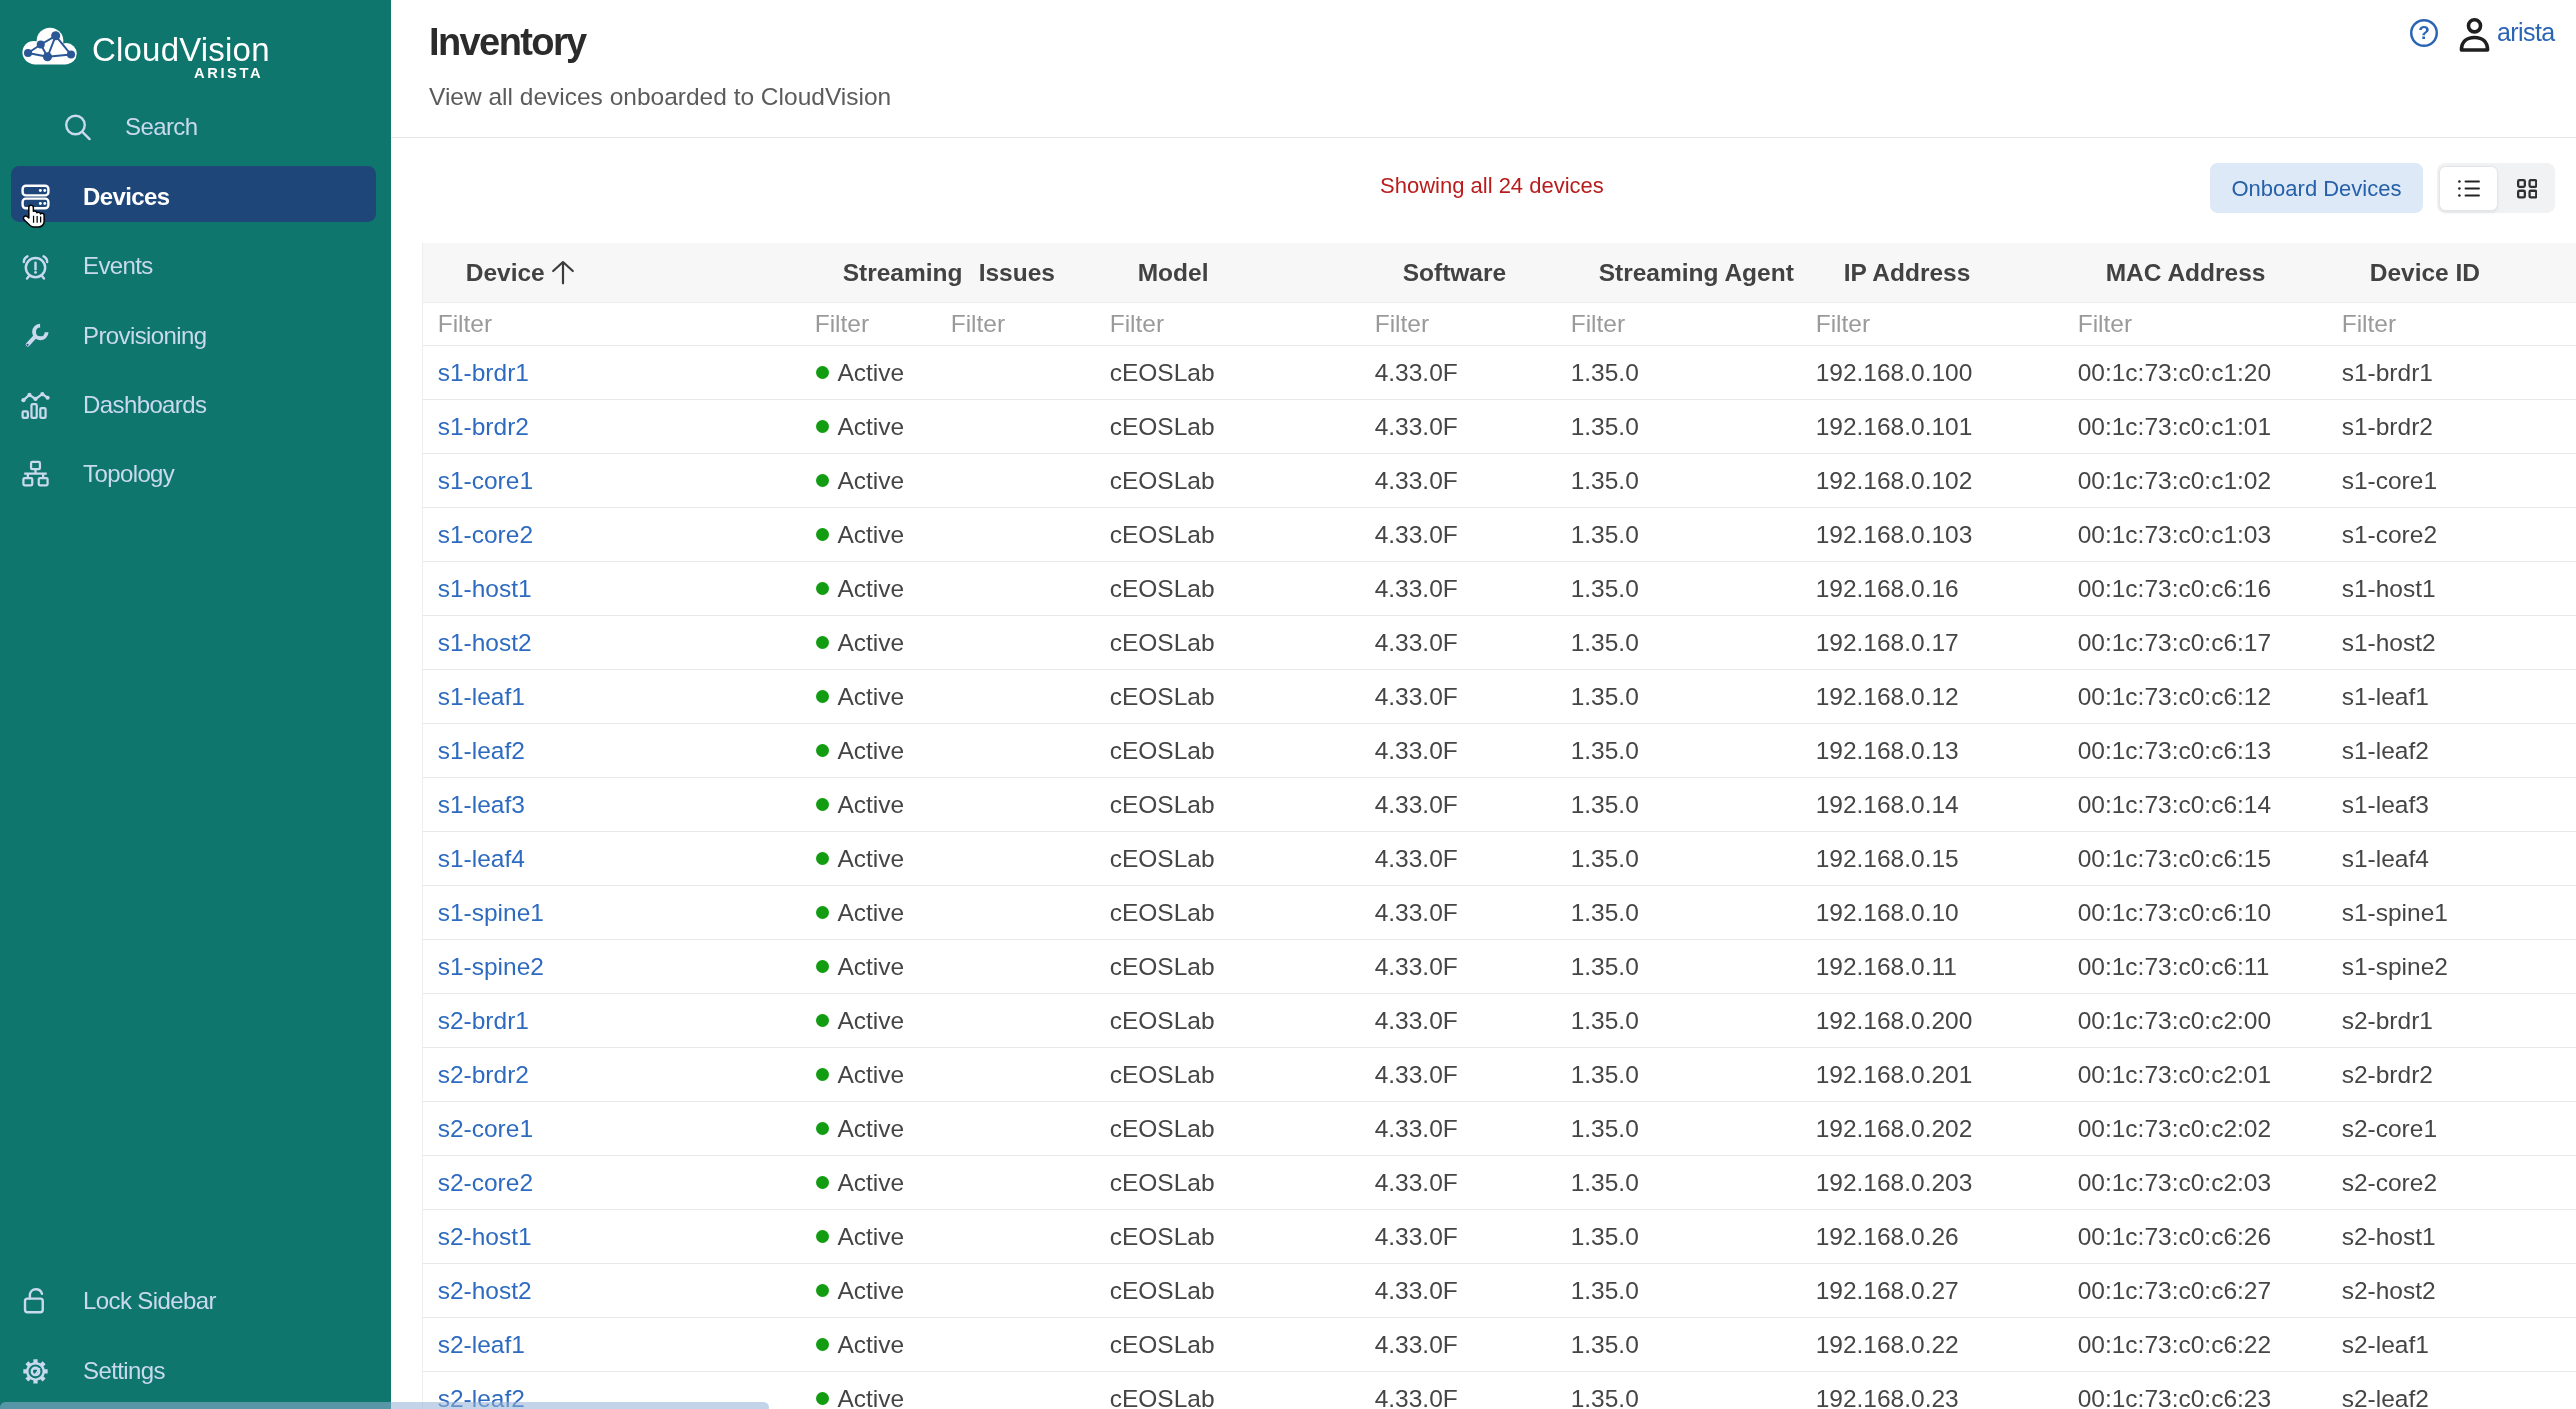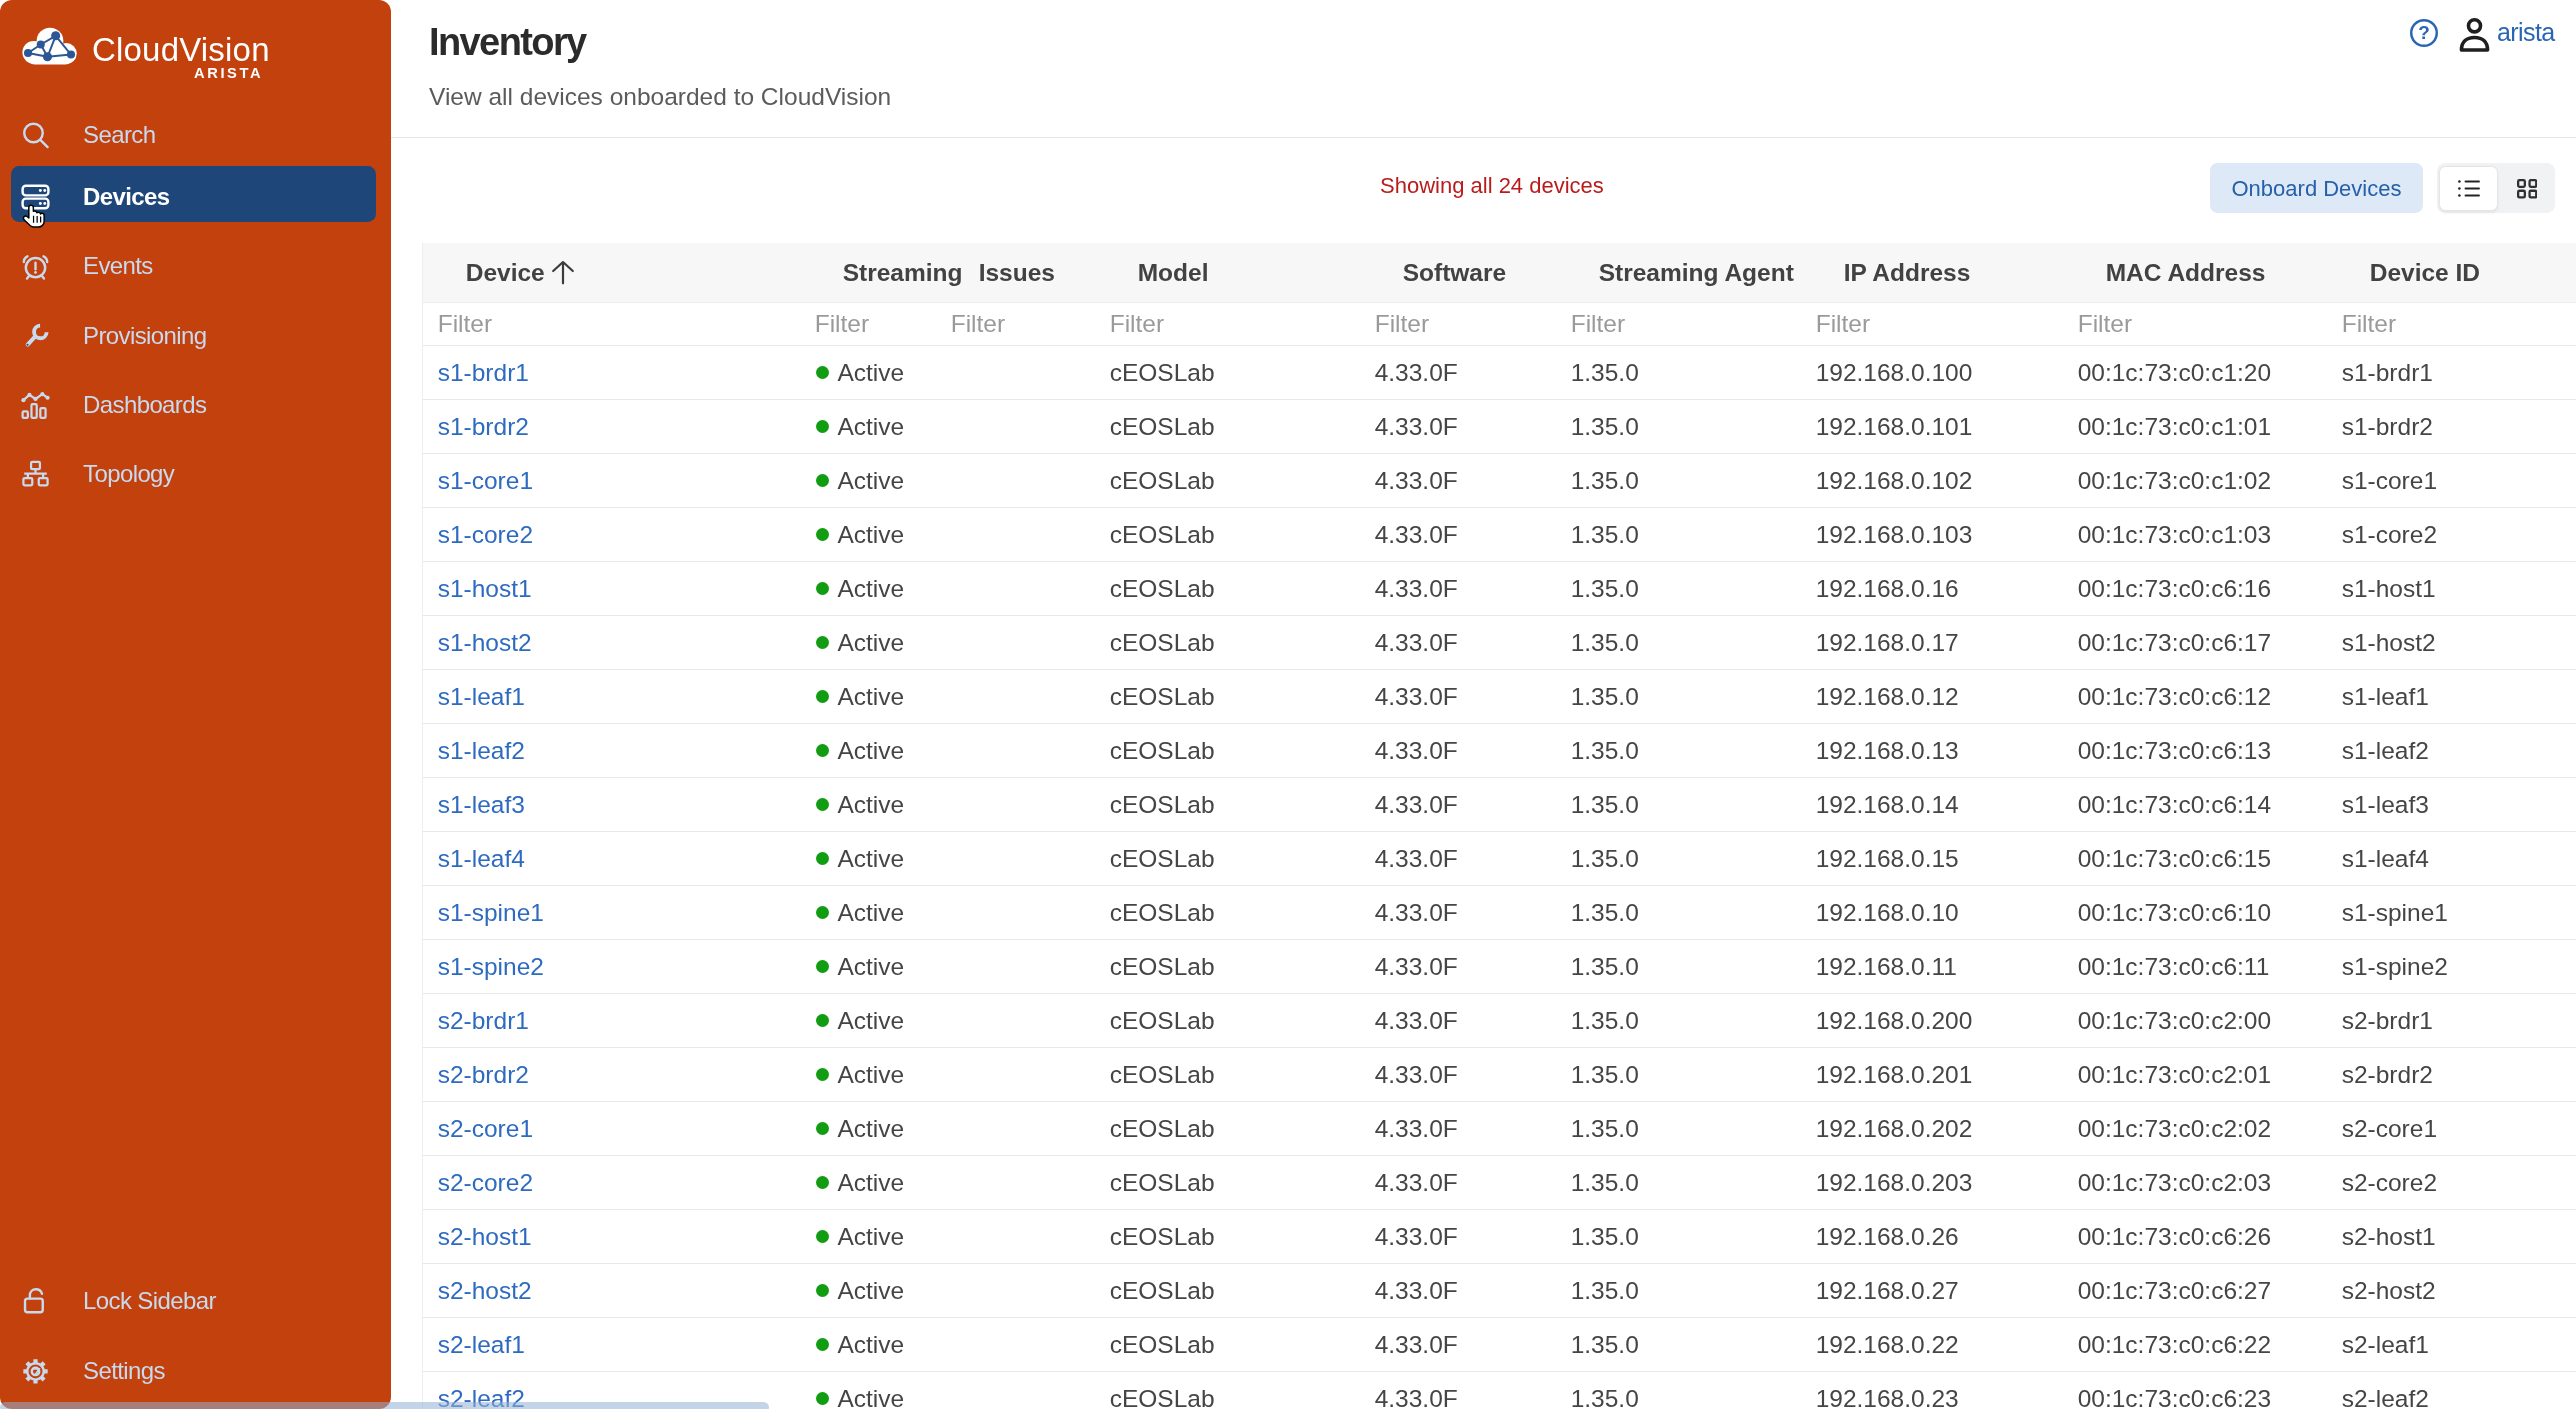--- a/index.html
+++ b/index.html
@@ -1,26 +1,26 @@
 <!DOCTYPE html>
 <html style="font-size:13px"><head><meta charset="utf-8">
 <style>
 * { margin:0; padding:0; box-sizing:border-box; }
 html,body { width:2576px; height:1409px; overflow:hidden; background:#fff;
   font-family:"Liberation Sans", sans-serif; }
 
-#sidebar { position:absolute; left:0; top:0; width:391px; height:1409px; background:#c2410c;border-radius:12px; }
+#sidebar { position:absolute; left:0; top:0; width:391px; height:1409px; background:#0f766e; }
 #logo { position:absolute; left:20.4px; top:27px; }
 #cvname { position:absolute; left:92px; top:33px; font-size:33px; color:#fff; letter-spacing:0.2px; line-height:1; }
 #ariword { position:absolute; left:194px; top:66px; font-size:14.7px; font-weight:700; color:#fff; letter-spacing:2.6px; line-height:1; }
 .mitem { position:absolute; left:0; width:391px; height:69px; }
 .mico { position:absolute; left:21px; top:50%; transform:translateY(-50%); width:29px; height:29px; }
 .mtxt { position:absolute; left:83px; top:50%; transform:translateY(-50%); font-size:24px; letter-spacing:-0.6px; color:#c9d9ee; }
 #m-devices-bg { position:absolute; left:10.6px; top:166px; width:365px; height:56px; background:#1e4679; border-radius:8.2px; }
-#m-search   { top:100px; }
+#m-search   { top:92px;margin-left:42px; }
 #m-devices  { top:162px; }
 #m-events   { top:231px; }
 #m-prov     { top:301px; }
 #m-dash     { top:370px; }
 #m-topo     { top:439px; }
 #m-lock     { top:1266px; }
 #m-set      { top:1336px; }
 #m-devices .mtxt { color:#ffffff; font-weight:700; }
 
 #content { position:absolute; left:391px; top:0; width:2185px; height:1409px; }

